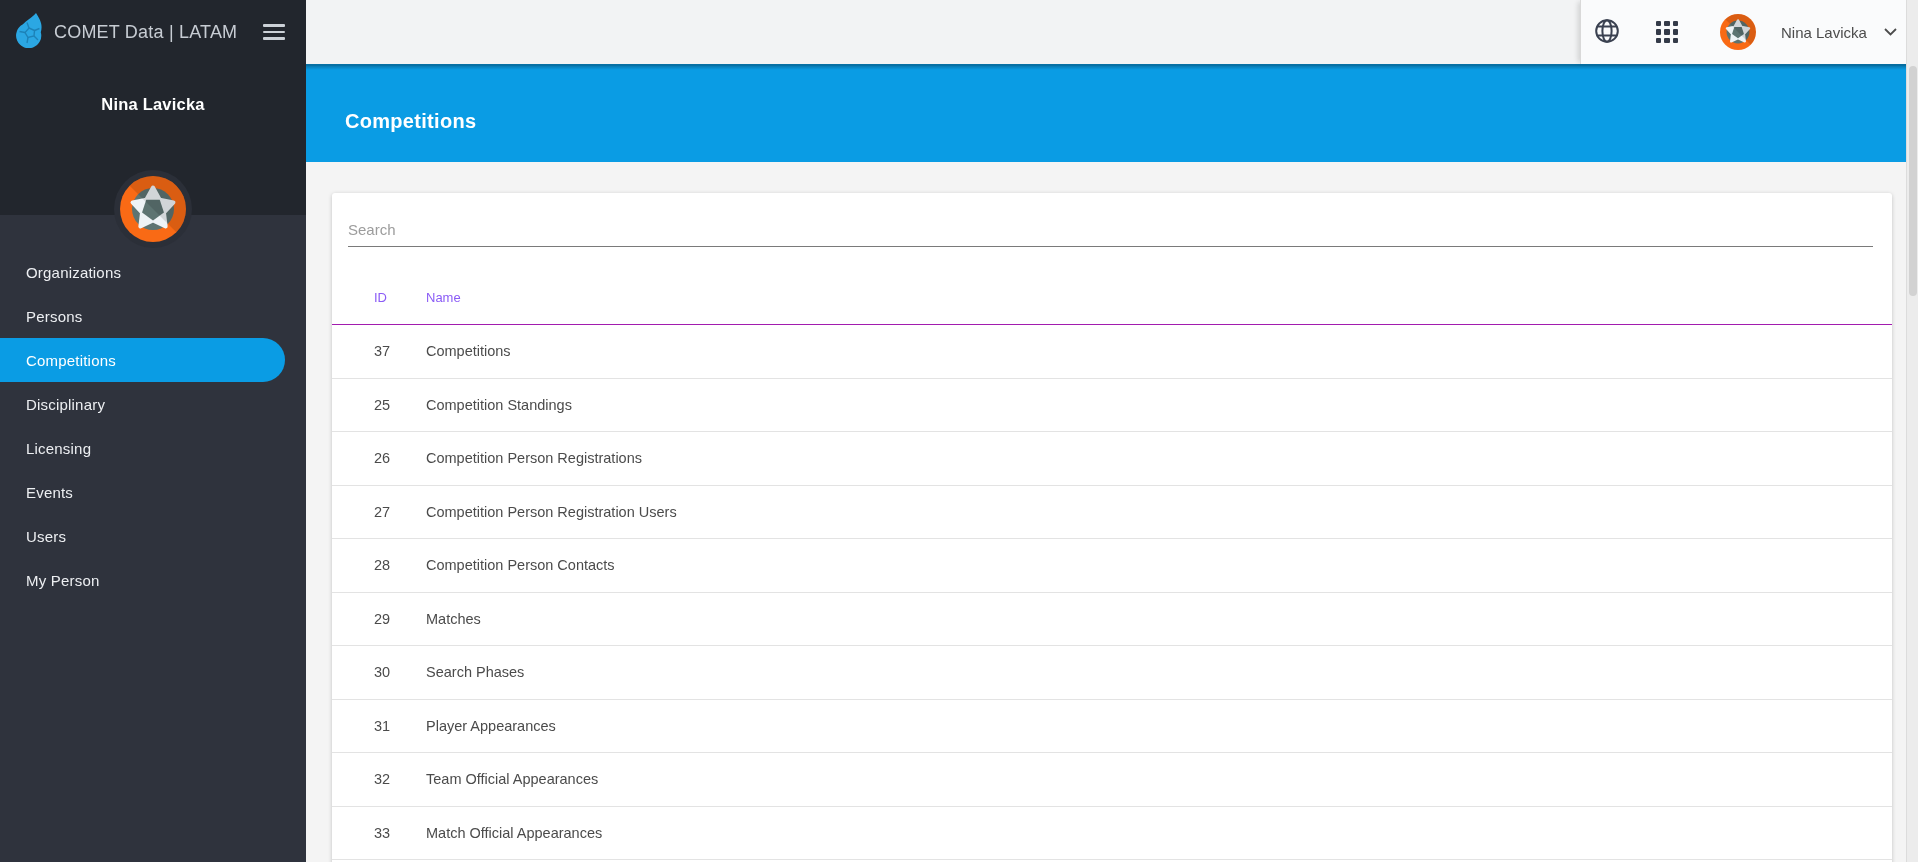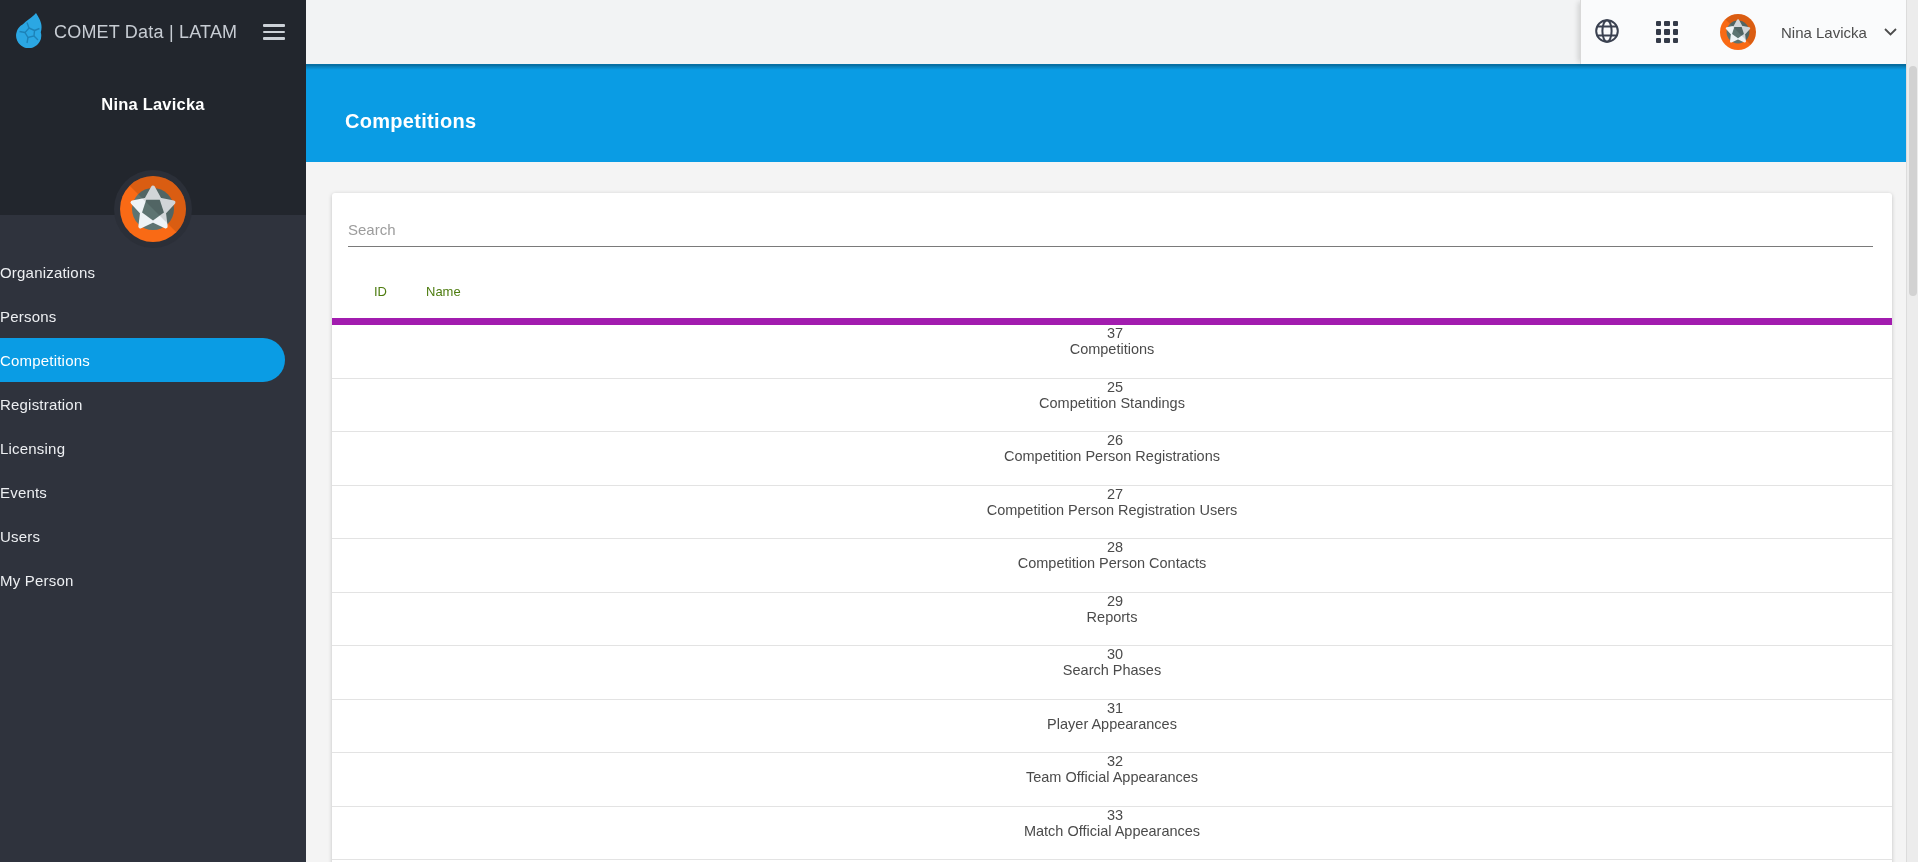--- a/index.html
+++ b/index.html
@@ -10,21 +10,21 @@
   .sidebar { position:absolute; left:0; top:0; width:306px; height:862px; background:#2f333d; z-index:5; }
   .sidebar-head { position:absolute; top:0; left:0; width:306px; height:215px; background:#22262d; }
   .brand-row { display:flex; align-items:center; height:64px; padding:0 21px 0 15px; }
   .brand-title { color:#c7ccd3; font-size:18px; margin-left:11px; letter-spacing:.2px; flex:1; white-space:nowrap; }
   .hamburger { width:22px; cursor:pointer; display:flex; flex-direction:column; gap:4px; }
   .hamburger i { display:block; height:2.6px; background:#ccd1d7; border-radius:1px; }
   .profile-name { text-align:center; color:#ffffff; font-size:16.5px; font-weight:bold; margin-top:31px; letter-spacing:.2px; }
   .avatar-big { position:absolute; top:170px; left:114px; width:78px; height:78px; }
 
   .menu { position:absolute; top:250px; left:0; width:306px; }
-  .menu-item { height:44px; display:flex; align-items:center; color:#edeff2; font-size:15px; font-weight:500; cursor:pointer; letter-spacing:.2px; }
+  .menu-item { height:44px; display:flex; align-items:center; padding-left:26px; color:#edeff2; font-size:15px; font-weight:500; cursor:pointer; letter-spacing:.2px; }
   .menu-item.active { background:#0a9ce4; width:285px; border-radius:0 22px 22px 0; color:#fff; }
 
   
   .topbar { position:absolute; left:306px; top:0; width:1612px; height:64px; background:#f2f3f4; z-index:4; }
   .topbar-right { position:absolute; right:0; top:0; height:64px; width:338px; background:#fafbfc; border-left:1px solid #d9d9d9; box-shadow:-4px 0 5px -2px rgba(0,0,0,.14); display:flex; align-items:center; padding-left:13px; }
   .icon-btn { background:none; border:none; cursor:pointer; display:flex; align-items:center; justify-content:center; }
   .globe-btn { margin-right:36px; }
   .grid-icon { width:22px; height:22px; display:grid; grid-template-columns:repeat(3,1fr); grid-template-rows:repeat(3,1fr); gap:3.2px; margin-right:42px; cursor:pointer; }
   .grid-icon i { background:#343b49; border-radius:1px; }
   .user-menu { display:flex; align-items:center; cursor:pointer; }
@@ -37,24 +37,24 @@
   .page-header::before { content:""; position:absolute; left:0; top:0; width:100%; height:4px; background:linear-gradient(rgba(0,0,0,.22), rgba(0,0,0,0)); }
   .page-title { color:#fff; font-size:20px; font-weight:600; letter-spacing:.3px; }
 
   
   .content { position:absolute; left:306px; top:162px; width:1612px; height:700px; background:#f4f4f4; }
   .card { position:absolute; left:26px; top:31px; width:1560px; height:690px; background:#fff; border-radius:3px; box-shadow:0 1px 4px rgba(0,0,0,.2); overflow:hidden; }
   .search-wrap { padding:28px 19px 0 16px; }
   .search-input { width:100%; border:none; border-bottom:1px solid #7a7a7a; background:transparent; outline:none; font-size:15px; color:#444; padding:0 0 8px 0; font-family:"Liberation Sans",sans-serif; }
   .search-input::placeholder { color:#9c9c9c; opacity:1; }
 
-  .thead { display:flex; align-items:flex-end; height:78px; padding-bottom:19px; border-bottom:7px solid #a21caf; color:#4d7c0f; font-size:13px; }
+  .thead { display:flex; align-items:flex-end; height:78px; padding-bottom:19px; border-bottom:1px solid #a21caf; color:#8b5cf6; font-size:13px; }
   .col-id { width:94px; padding-left:42px; flex-shrink:0; }
   .col-name { flex:1; }
-  .trow { display:flex; align-items:center; height:53.5px; border-bottom:1px solid #e3e3e3; font-size:14.5px; color:#4b4b4b; cursor:pointer; background:#fff;flex-direction:column; }
+  .trow { display:flex; align-items:center; height:53.5px; border-bottom:1px solid #e3e3e3; font-size:14.5px; color:#4b4b4b; cursor:pointer; background:#fff; }
 
   
   .scrollbar { position:absolute; right:0; top:0; width:12px; height:862px; background:#ececec; border-left:1px solid #dcdcdc; z-index:10; }
   .scroll-thumb { position:absolute; top:66px; left:2px; width:8px; height:230px; background:#d2d2d2; border-radius:4px; cursor:pointer; }
 </style>
 </head>
 <body>
 
 <svg width="0" height="0" style="position:absolute">
   <defs>
@@ -104,21 +104,21 @@
       <div class="menu-item">
     <span>Organizations</span>
   </div>
       <div class="menu-item">
     <span>Persons</span>
   </div>
       <div class="menu-item active">
     <span>Competitions</span>
   </div>
       <div class="menu-item">
-    <span>Registration</span>
+    <span>Disciplinary</span>
   </div>
       <div class="menu-item">
     <span>Licensing</span>
   </div>
       <div class="menu-item">
     <span>Events</span>
   </div>
       <div class="menu-item">
     <span>Users</span>
   </div>
@@ -195,21 +195,21 @@
         <div class="trow">
     <div class="col-id">27</div>
     <div class="col-name">Competition Person Registration Users</div>
   </div>
         <div class="trow">
     <div class="col-id">28</div>
     <div class="col-name">Competition Person Contacts</div>
   </div>
         <div class="trow">
     <div class="col-id">29</div>
-    <div class="col-name">Reports</div>
+    <div class="col-name">Matches</div>
   </div>
         <div class="trow">
     <div class="col-id">30</div>
     <div class="col-name">Search Phases</div>
   </div>
         <div class="trow">
     <div class="col-id">31</div>
     <div class="col-name">Player Appearances</div>
   </div>
         <div class="trow">

